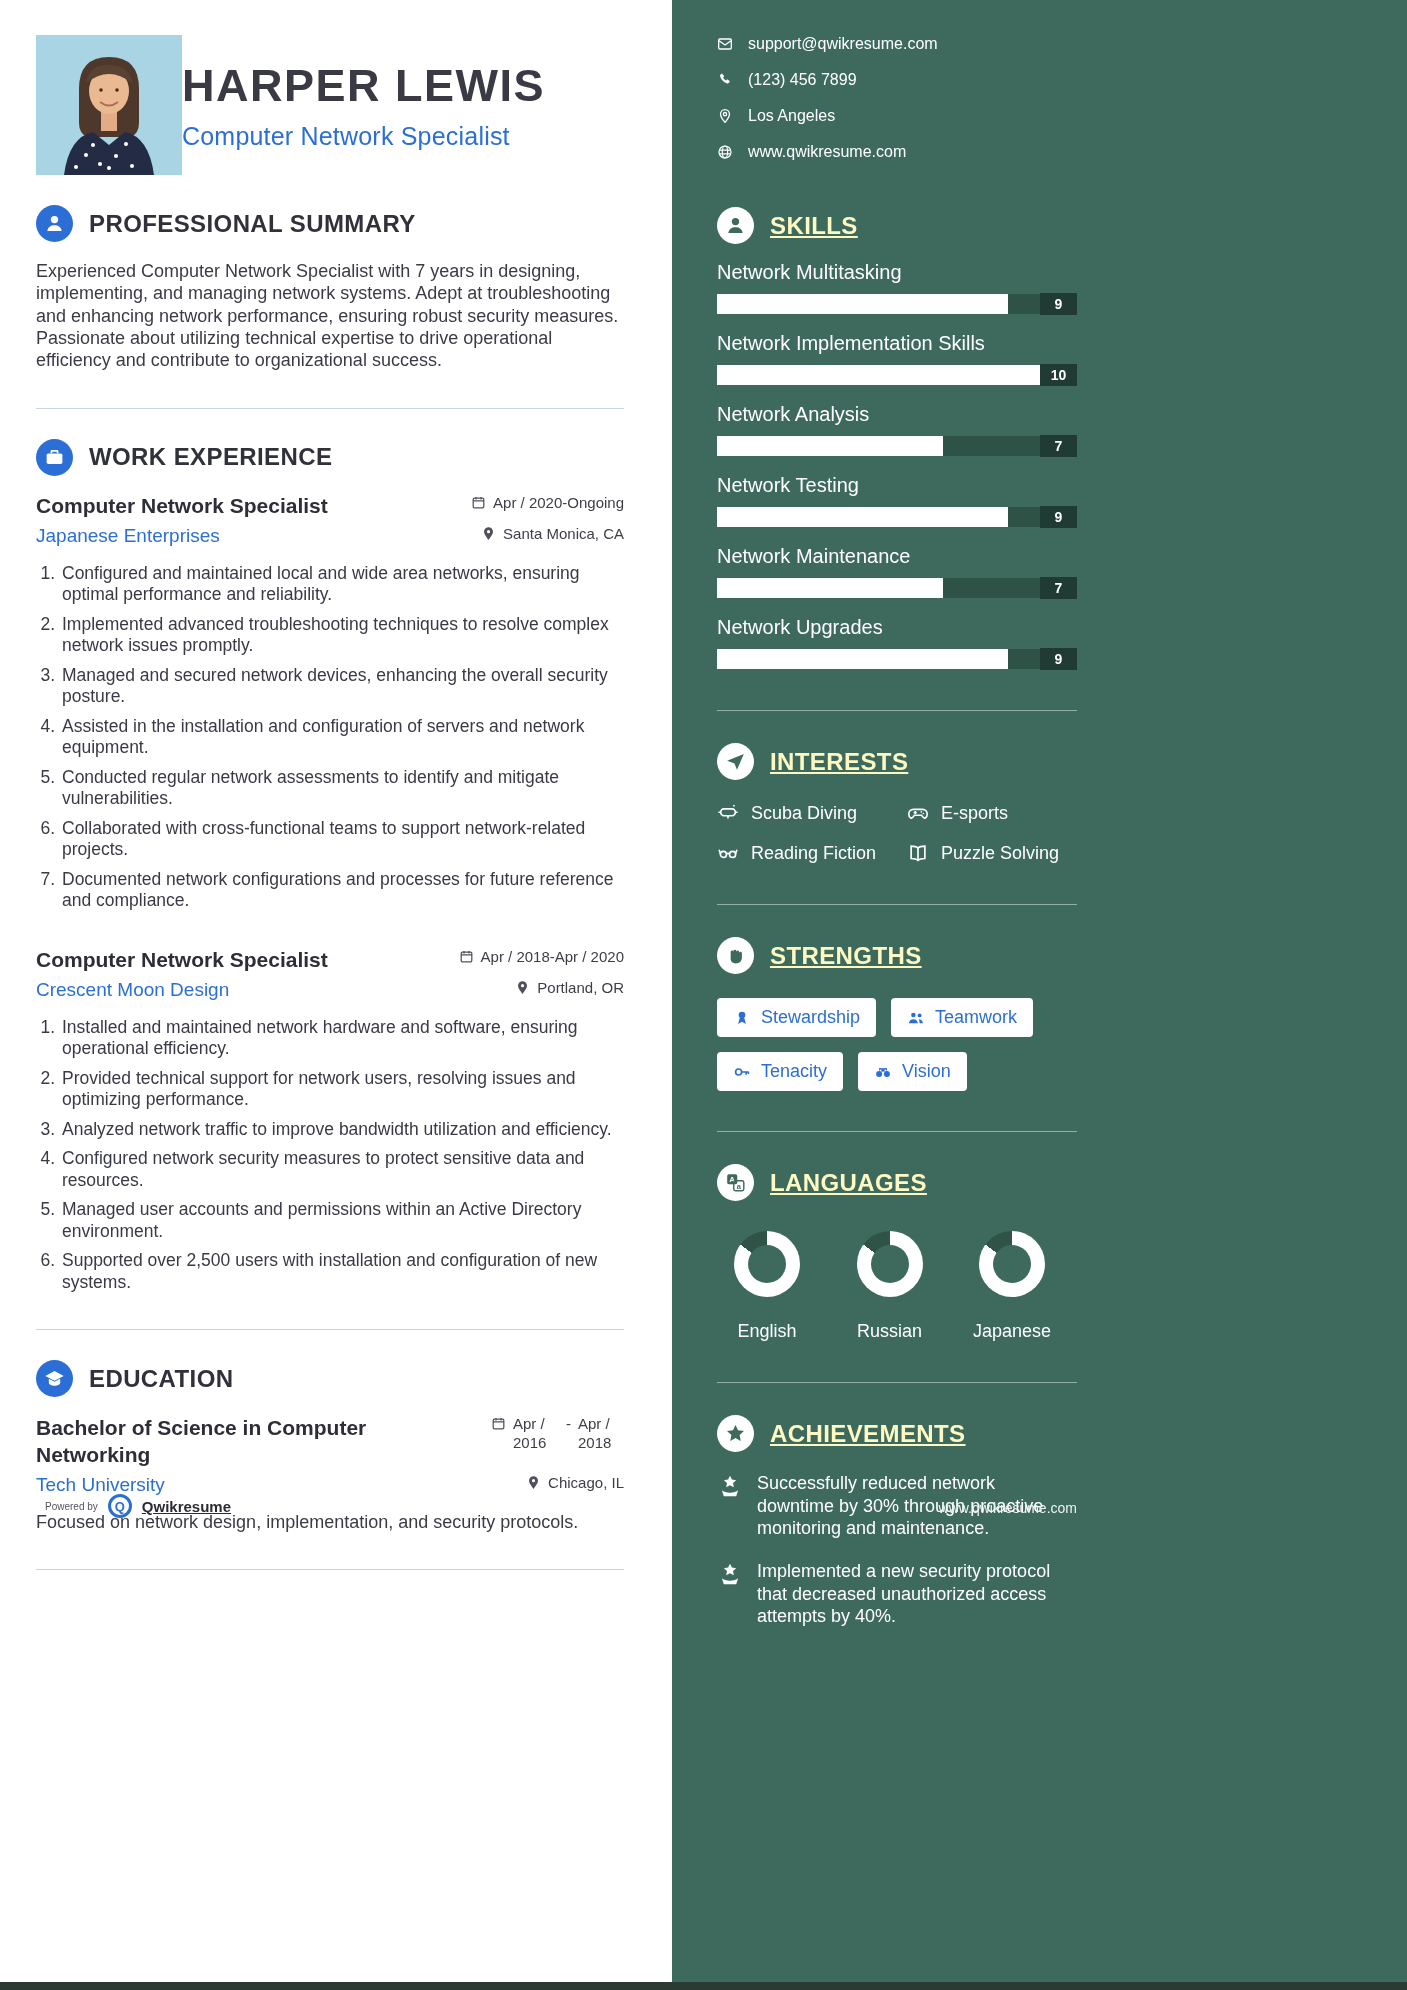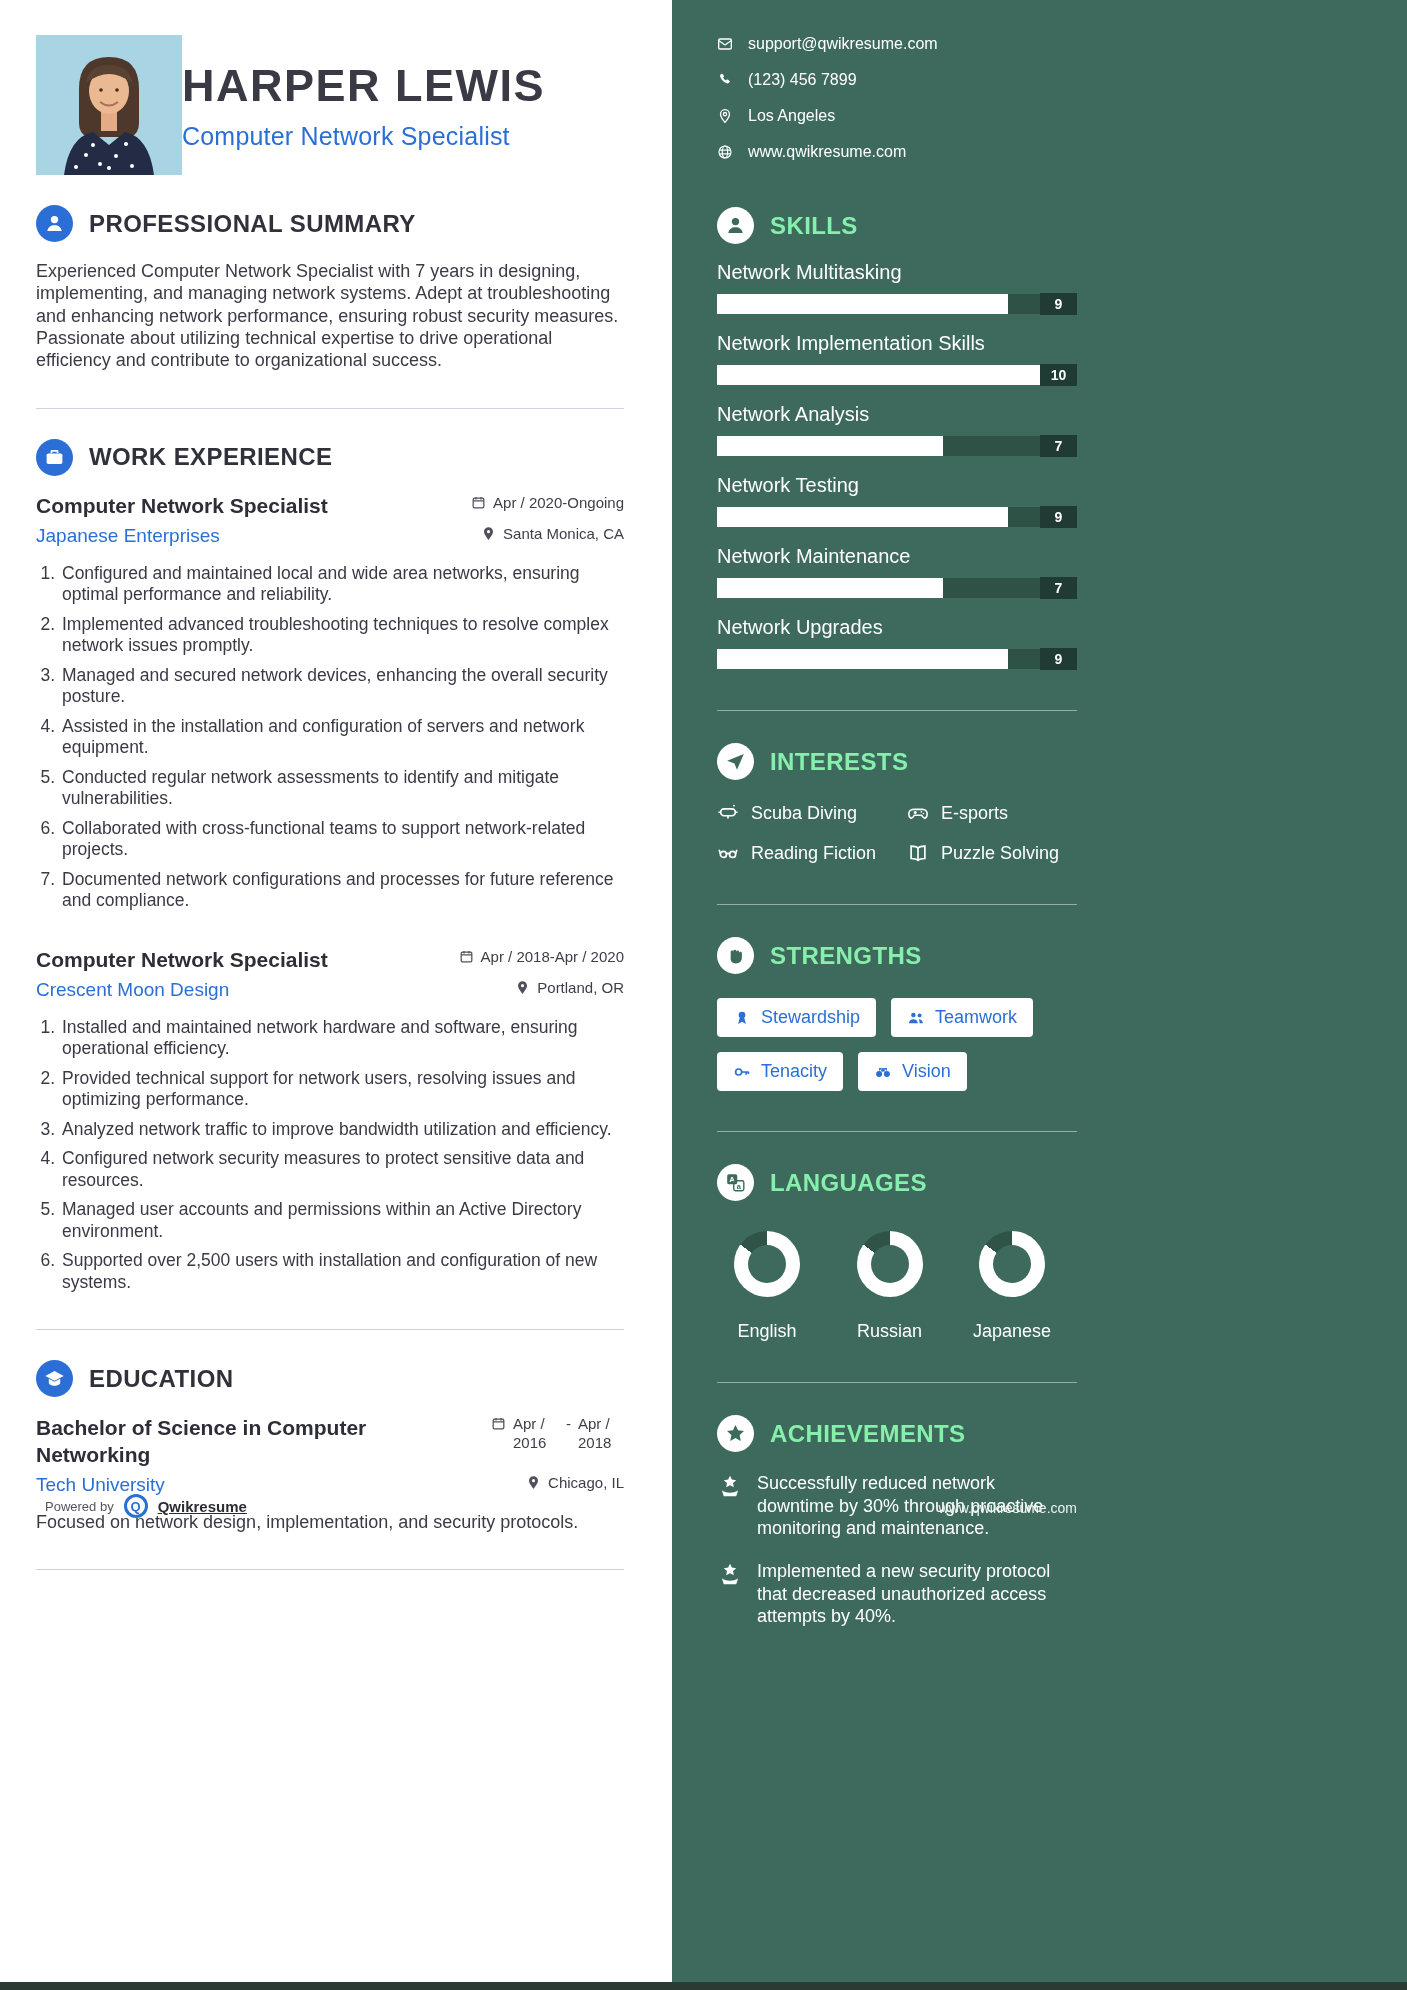--- a/index.html
+++ b/index.html
@@ -36,29 +36,29 @@
   .meta{display:flex;align-items:flex-start;gap:7px;font-size:15px;color:#3e3e49;justify-content:flex-end;}
   .meta svg{width:15px;height:15px;color:#50505c;flex:none;margin-top:1px;}
   ol.bullets{margin:16px 0 0 0;padding-left:24px;font-size:17.5px;line-height:1.23;color:#3a3a46;}
   ol.bullets li{margin-bottom:8px;padding-left:2px;}
 
   .degree{font-size:21px;font-weight:700;color:#2e2e38;max-width:430px;line-height:1.25;}
   .edu-dates .dt{width:46px;line-height:1.25;display:inline-block;}
   .note{font-size:18px;color:#3b3b47;margin-top:16px;}
 
   .l-foot{position:absolute;top:1494px;left:45px;display:flex;align-items:center;gap:10px;}
-  .powered{font-size:13px;color:#55555f;}
+  .powered{font-size:10px;color:#55555f;}
   .qlogo{width:24px;height:24px;border-radius:50%;border:3px solid var(--accent);color:var(--accent);font-weight:700;font-size:13px;display:flex;align-items:center;justify-content:center;}
   .brand{font-size:15px;font-weight:700;color:#2b2b33;text-decoration:underline;cursor:pointer;}
 
   
   .right{flex:1;background:var(--green);color:#fff;padding:35px 0 0 45px;position:relative;}
   .inner{width:360px;}
   .right .circ{background:#fff;color:var(--green);}
-  .right .sec-head h2{color:#86efac;}
+  .right .sec-head h2{color:#fef9c3;text-decoration:underline;}
   .right .sec-head{margin:32px 0 6px;}
 
   .contact{display:flex;flex-direction:column;gap:18px;margin-bottom:46px;}
   .c-row{display:flex;align-items:center;gap:15px;font-size:16px;}
   .c-row svg{width:16px;height:16px;flex:none;}
   .link{cursor:pointer;}
 
   .skill{margin-top:17px;}
   .skill-label{font-size:20px;margin-bottom:9px;}
   .bar-row{display:flex;align-items:center;}

